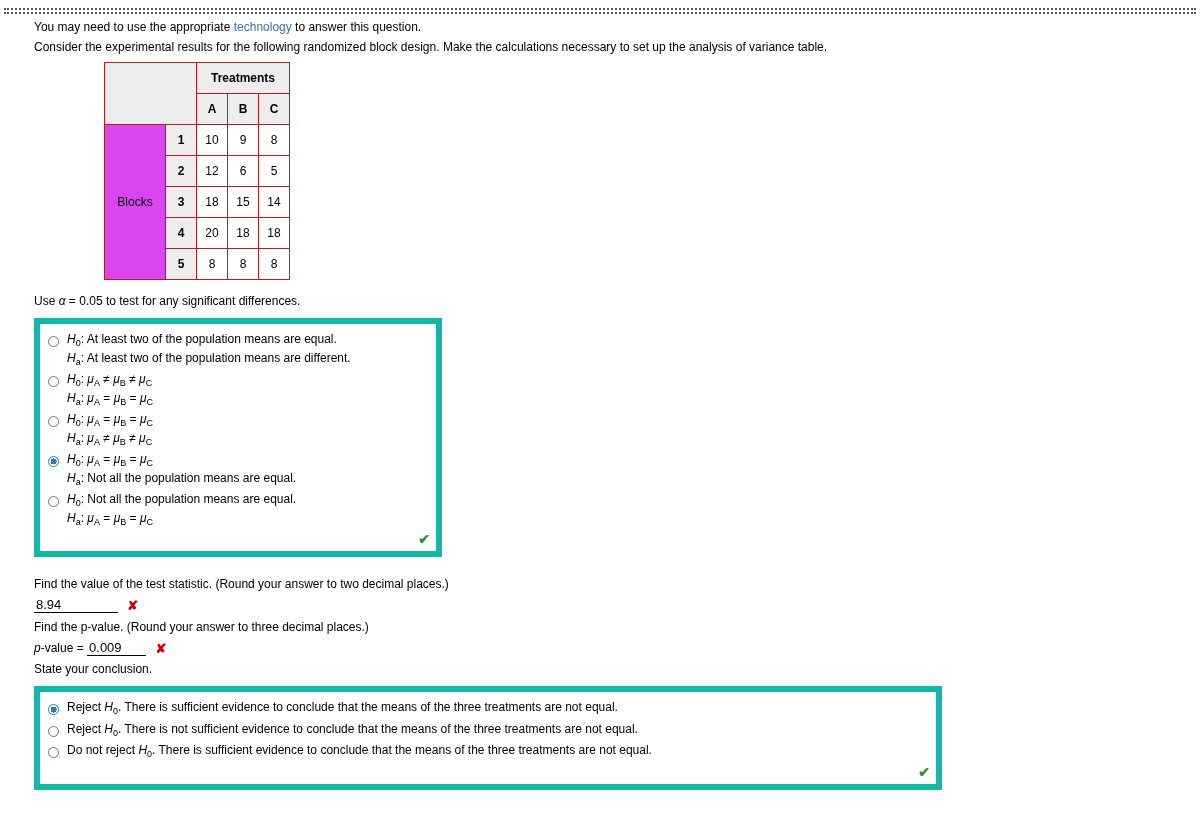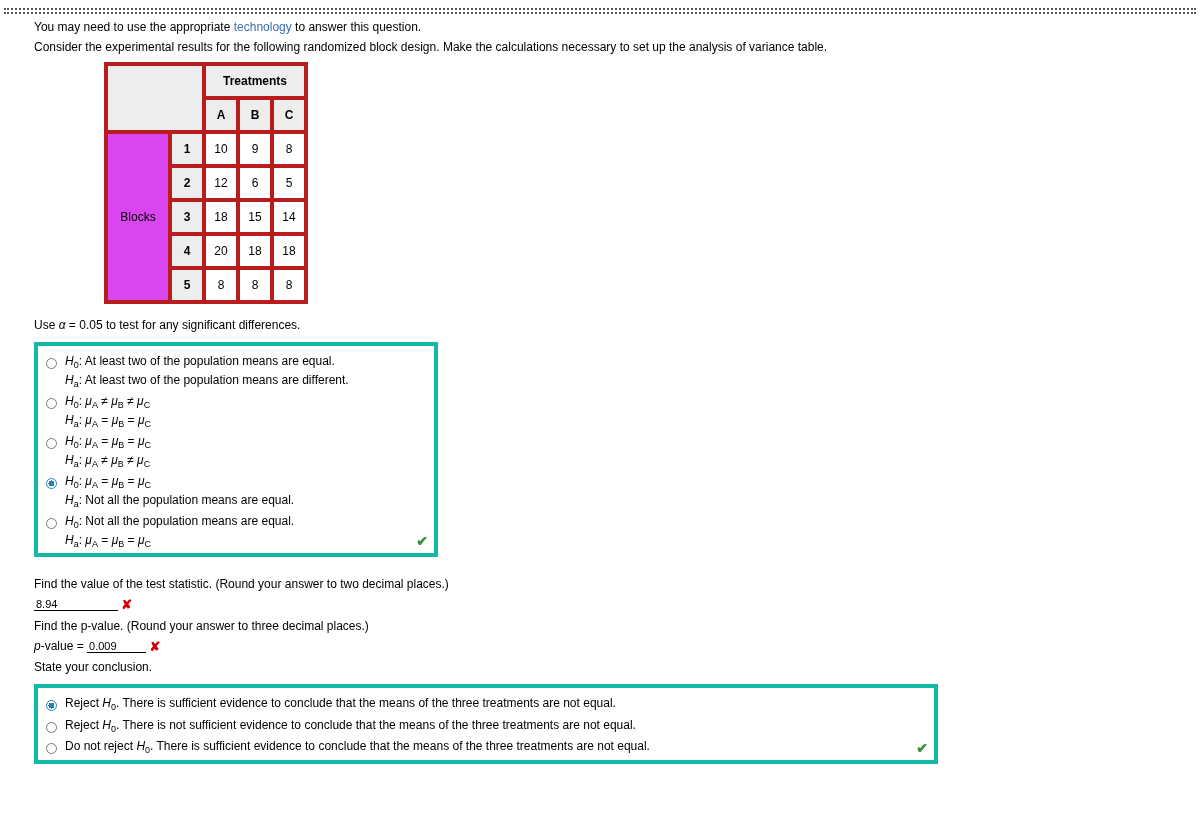--- a/index.html
+++ b/index.html
@@ -19,38 +19,38 @@
   }
   p { margin: 6px 0; }
   a.tech-link { color: #3b6fb6; text-decoration: none; }
 
   
   table.data {
     border-collapse: collapse;
     margin: 8px 0 14px 70px;
   }
   table.data th, table.data td {
-    border: 4px solid #b91c1c;
+    border: 1px solid #b91c1c;
     text-align: center;
     font-size: 12px;
     width: 28px;
     height: 28px;
   }
   table.data th { font-weight: bold; background: #ededed; }
   table.data .blocks-label { width: 58px; font-weight: normal; background: #d946ef; margin-left: 41px; }
   table.data .row-num { background: #ededed; font-weight: bold; }
   table.data .treatments-hdr { background: #ededed; font-weight: bold; height: 28px; }
   table.data .corner { background: #ededed; }
 
   .alpha { font-style: italic; }
 
   
   .radio-box {
-    border: 4px solid #14b8a6;
-    padding: 4px 8px 0 8px;
+    border: 6px solid #14b8a6;
+    padding: 4px 8px 20px 8px;
     margin: 4px 0 14px 0;
     display: inline-block;
     position: relative;
     min-width: 380px;
   }
   .radio-box.wide {
     min-width: 880px;
   }
   .radio-row {
     display: flex;
@@ -82,21 +82,22 @@
     color: #3a8f3a;
     font-size: 14px;
     font-weight: bold;
   }
 
   .answer-input {
     display: inline-block;
     border-bottom: 1px solid #000;
     min-width: 80px;
     padding: 0 2px;
-    font-size: 11px;
+    margin-right: 6px;
+    font-size: 13px;
   }
   .answer-input.narrow { min-width: 55px; }
   .wrong-icon {
     color: #d00000;
     font-weight: bold;
     font-size: 13px;
     vertical-align: middle;
   }
   .pval-label { font-style: italic; }
 

